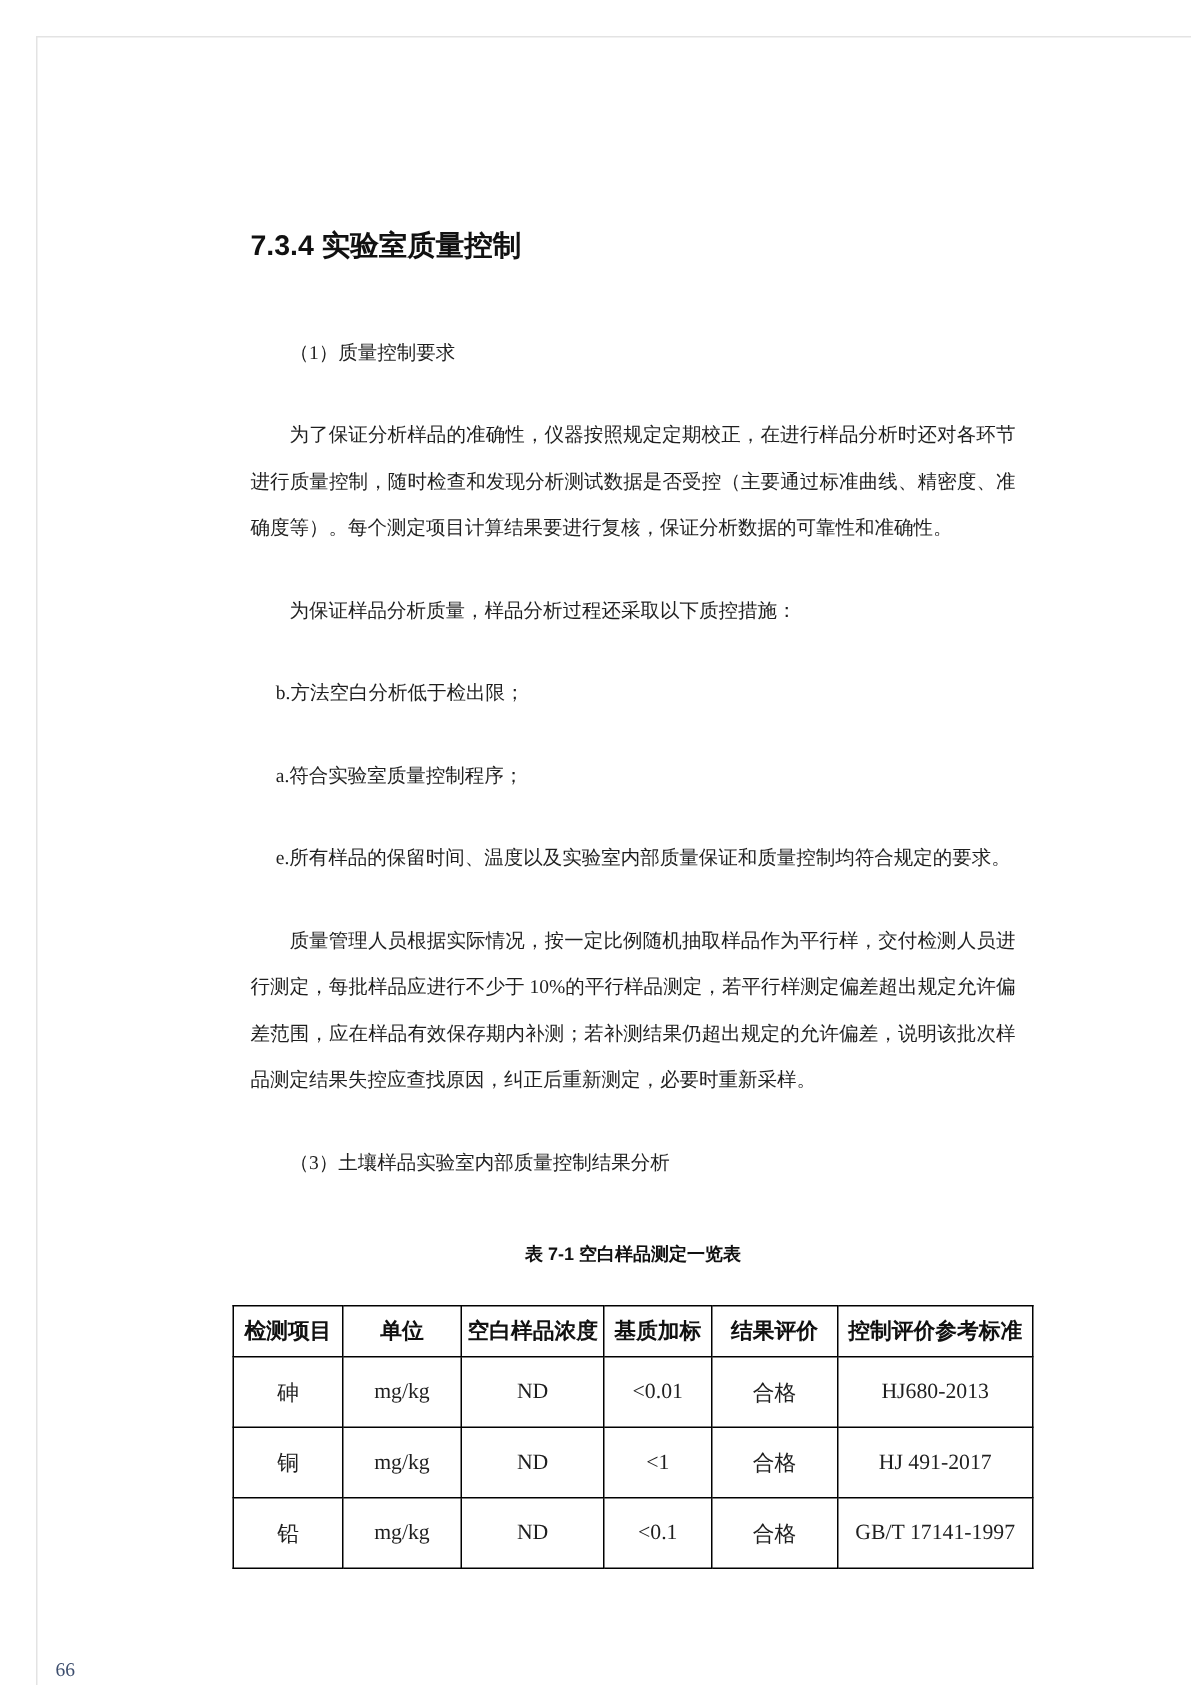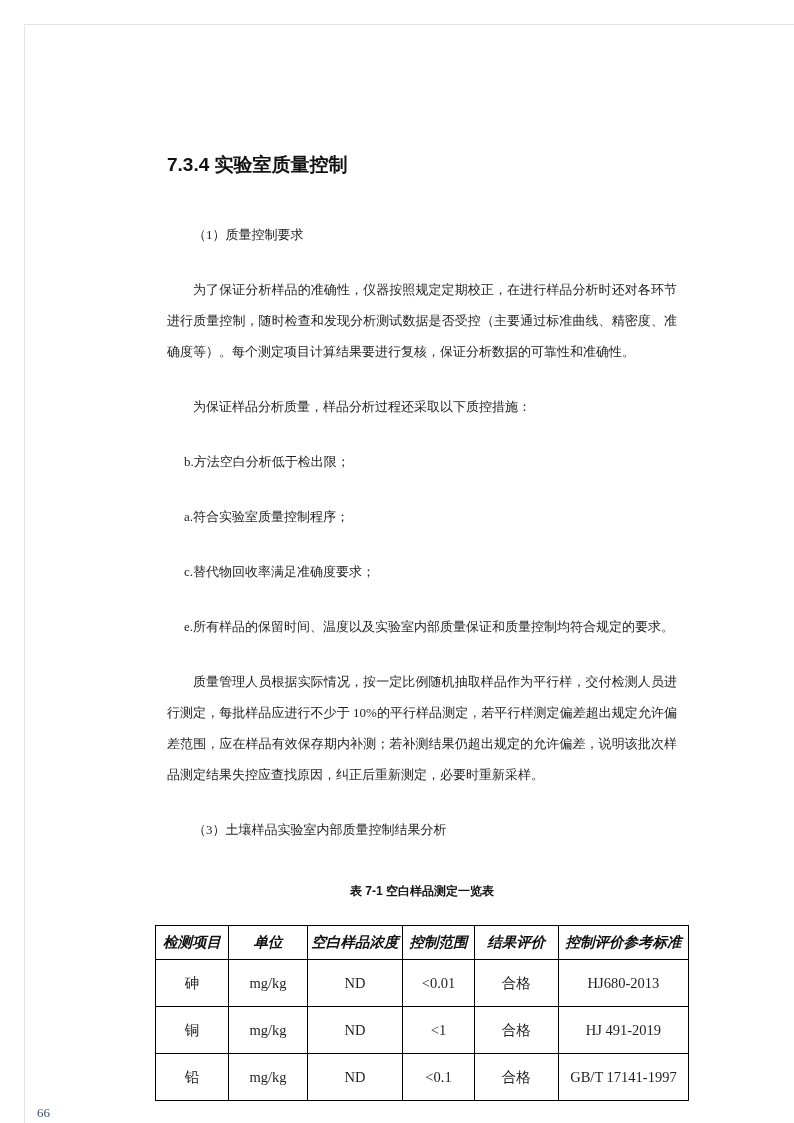--- a/index.html
+++ b/index.html
@@ -58,21 +58,20 @@
     text-align: center;
     vertical-align: middle;
     padding: 0 2px;
   }
   table.qc-table th {
     font-family: "Liberation Sans", "DejaVu Sans", sans-serif;
     font-size: 14.5px;
     font-weight: bold;
     height: 34px;
     color: #111111;
-    font-style: italic;
   }
   table.qc-table td {
     font-size: 14.5px;
     height: 47px;
   }
   .footer {
     position: absolute;
     left: 0; right: 0;
     top: 1046px;
     text-align: left;
@@ -90,21 +89,20 @@
     <div class="section-heading">7.3.4 实验室质量控制</div>
 
     <p class="para indent-2">（1）质量控制要求</p>
 
     <p class="para indent-2">为了保证分析样品的准确性，仪器按照规定定期校正，在进行样品分析时还对各环节进行质量控制，随时检查和发现分析测试数据是否受控（主要通过标准曲线、精密度、准确度等）。每个测定项目计算结果要进行复核，保证分析数据的可靠性和准确性。</p>
 
     <p class="para indent-2">为保证样品分析质量，样品分析过程还采取以下质控措施：</p>
 
     <p class="para indent-list">b.方法空白分析低于检出限；</p>
     <p class="para indent-list">a.符合实验室质量控制程序；</p>
-    <p class="para indent-list">c.替代物回收率满足准确度要求；</p>
     <p class="para indent-list">e.所有样品的保留时间、温度以及实验室内部质量保证和质量控制均符合规定的要求。</p>
 
     <p class="para indent-2">质量管理人员根据实际情况，按一定比例随机抽取样品作为平行样，交付检测人员进行测定，每批样品应进行不少于 10%的平行样品测定，若平行样测定偏差超出规定允许偏差范围，应在样品有效保存期内补测；若补测结果仍超出规定的允许偏差，说明该批次样品测定结果失控应查找原因，纠正后重新测定，必要时重新采样。</p>
 
 
     <p class="para indent-2">（3）土壤样品实验室内部质量控制结果分析</p>
 
     <div class="table-caption">表 7-1  空白样品测定一览表</div>
 
     <table class="qc-table">
@@ -114,41 +112,41 @@
         <col style="width:17.9%">
         <col style="width:13.4%">
         <col style="width:15.8%">
         <col style="width:24.4%">
       </colgroup>
       <thead>
         <tr>
           <th>检测项目</th>
           <th>单位</th>
           <th>空白样品浓度</th>
-          <th>控制范围</th>
+          <th>基质加标</th>
           <th>结果评价</th>
           <th>控制评价参考标准</th>
         </tr>
       </thead>
       <tbody>
         <tr>
           <td>砷</td>
           <td>mg/kg</td>
           <td>ND</td>
           <td>&lt;0.01</td>
           <td>合格</td>
           <td>HJ680-2013</td>
         </tr>
         <tr>
           <td>铜</td>
           <td>mg/kg</td>
           <td>ND</td>
           <td>&lt;1</td>
           <td>合格</td>
-          <td>HJ 491-2019</td>
+          <td>HJ 491-2017</td>
         </tr>
         <tr>
           <td>铅</td>
           <td>mg/kg</td>
           <td>ND</td>
           <td>&lt;0.1</td>
           <td>合格</td>
           <td>GB/T 17141-1997</td>
         </tr>
       </tbody>

